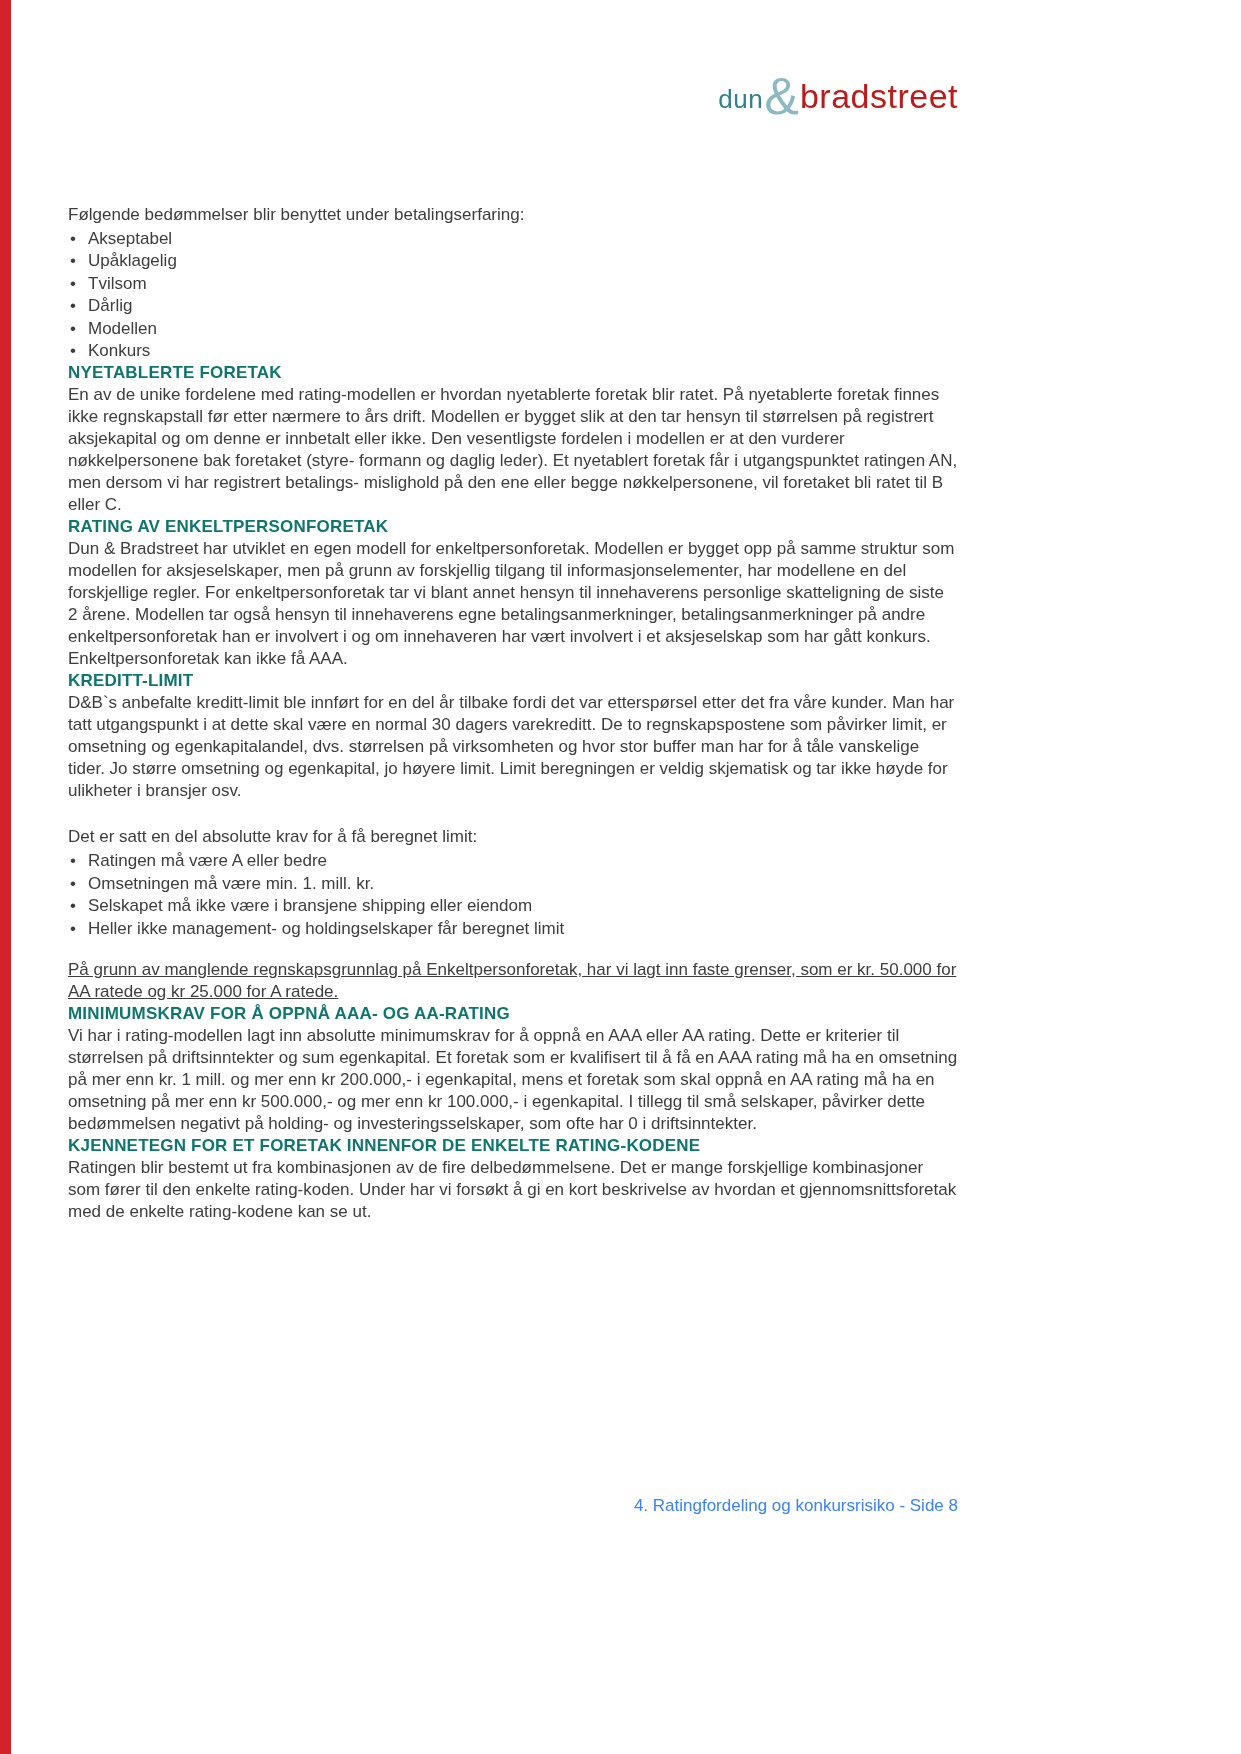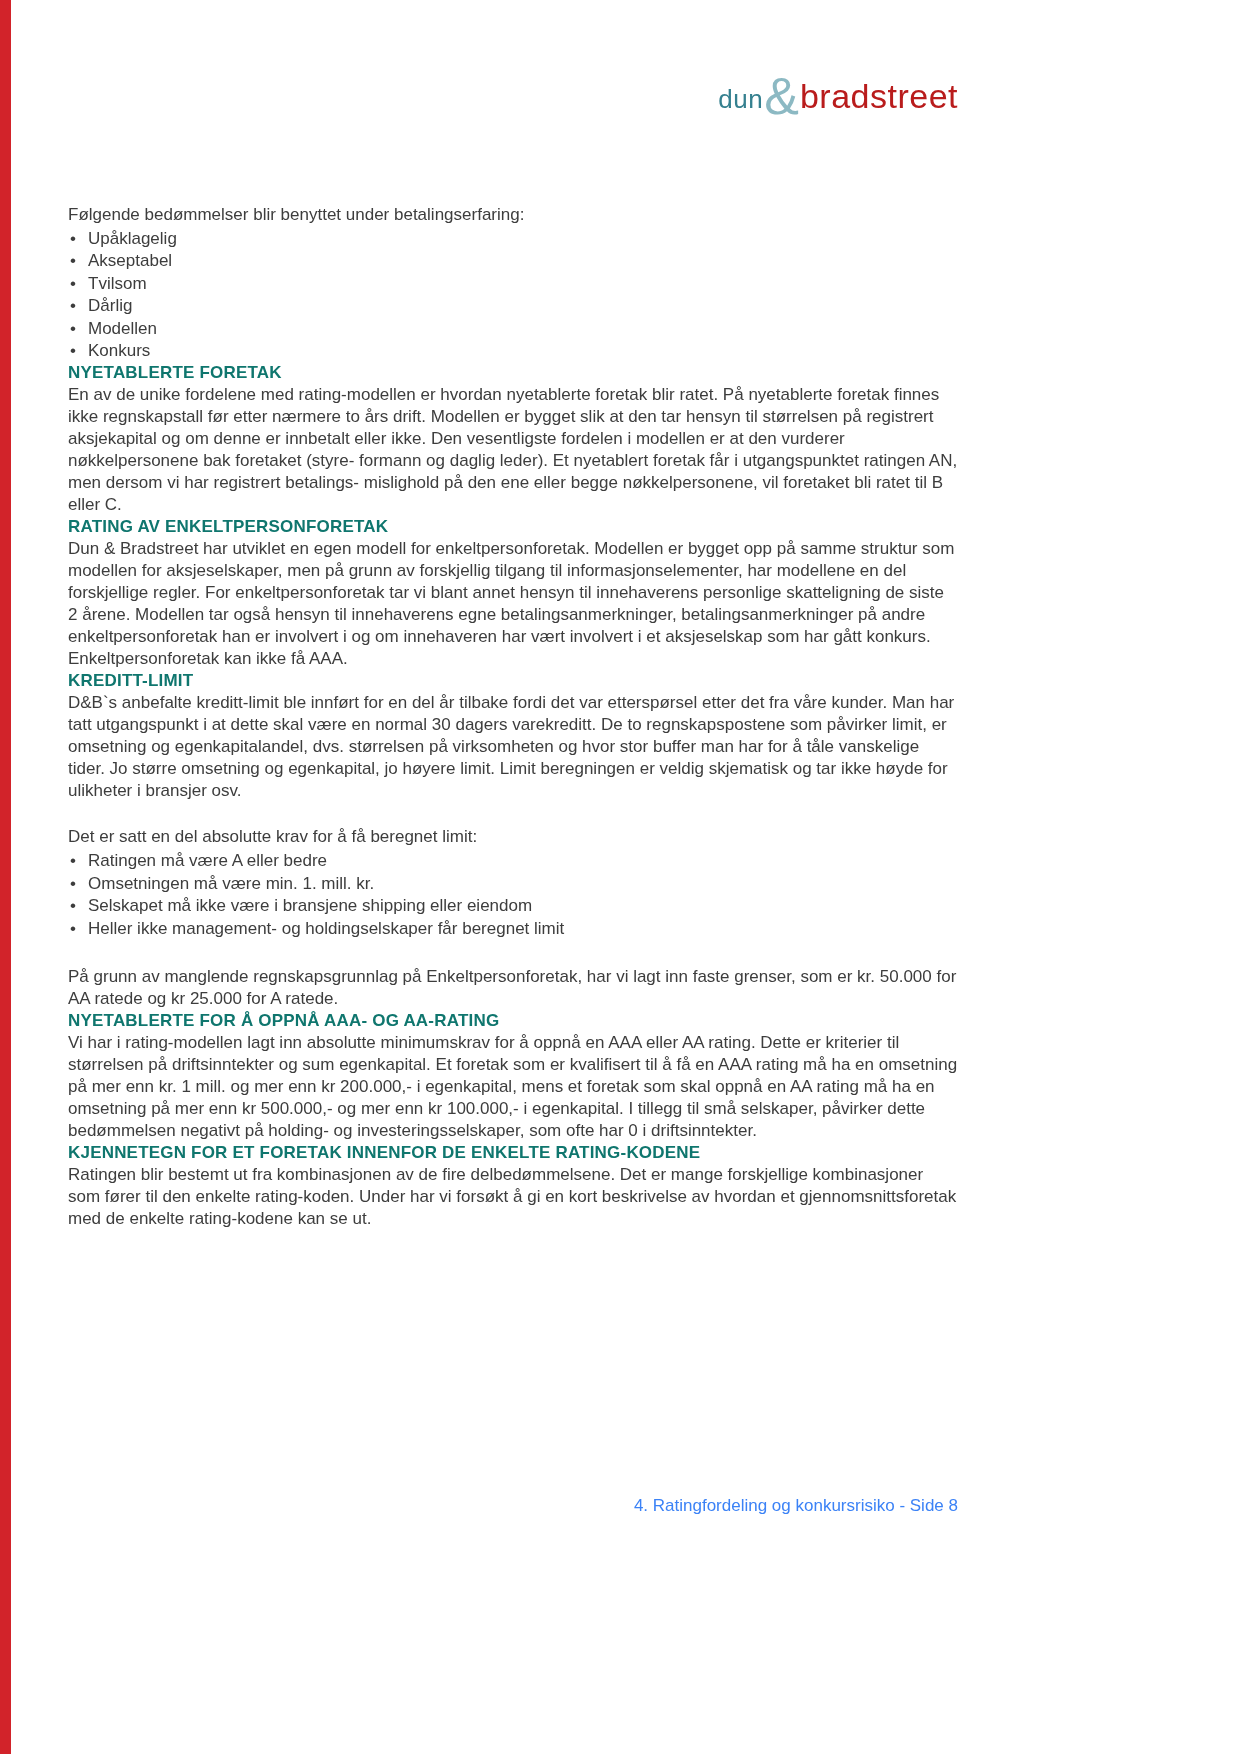--- a/index.html
+++ b/index.html
@@ -75,21 +75,21 @@
     font-size: 17px;
     line-height: 22px;
     font-weight: bold;
     color: #0f766e;
     margin: 0;
     letter-spacing: 0.2px;
   }
   .mt28 { margin-top: 28px; }
   .mt30 { margin-top: 30px; }
   .mt24 { margin-top: 24px; }
-  .mt26 { margin-top: 26px; }
+  .mt26 { margin-top: 19px; text-decoration: underline; }
   .footer {
     position: absolute;
     top: 1496px;
     left: 68px;
     width: 890px;
     text-align: right;
     font-size: 17px;
     color: #3b82f6;
   }
 </style>
@@ -99,22 +99,22 @@
 <div class="red-bar"></div>
 
 <div class="content">
 
   <div class="logo">
     <span class="logo-dun">dun</span><span class="logo-amp">&amp;</span><span class="logo-brad">bradstreet</span>
   </div>
 
   <p class="intro-lead">Følgende bedømmelser blir benyttet under betalingserfaring:</p>
   <ul class="bullets">
+    <li>Akseptabel</li>
     <li>Upåklagelig</li>
-    <li>Akseptabel</li>
     <li>Tvilsom</li>
     <li>Dårlig</li>
     <li>Modellen</li>
     <li>Konkurs</li>
   </ul>
 
   <h2 class="section-heading mt30">NYETABLERTE FORETAK</h2>
   <p>En av de unike fordelene med rating-modellen er hvordan nyetablerte foretak blir ratet. På nyetablerte foretak finnes ikke regnskapstall før etter nærmere to års drift. Modellen er bygget slik at den tar hensyn til størrelsen på registrert aksjekapital og om denne er innbetalt eller ikke. Den vesentligste fordelen i modellen er at den vurderer nøkkelpersonene bak foretaket (styre- formann og daglig leder). Et nyetablert foretak får i utgangspunktet ratingen AN, men dersom vi har registrert betalings- mislighold på den ene eller begge nøkkelpersonene, vil foretaket bli ratet til B eller C.</p>
 
   <h2 class="section-heading mt28">RATING AV ENKELTPERSONFORETAK</h2>
@@ -126,21 +126,21 @@
   <p class="mt24">Det er satt en del absolutte krav for å få beregnet limit:</p>
   <ul class="bullets">
     <li>Ratingen må være A eller bedre</li>
     <li>Omsetningen må være min. 1. mill. kr.</li>
     <li>Selskapet må ikke være i bransjene shipping eller eiendom</li>
     <li>Heller ikke management- og holdingselskaper får beregnet limit</li>
   </ul>
 
   <p class="mt26">På grunn av manglende regnskapsgrunnlag på Enkeltpersonforetak, har vi lagt inn faste grenser, som er kr. 50.000 for AA ratede og kr 25.000 for A ratede.</p>
 
-  <h2 class="section-heading mt30">NYETABLERTE FOR Å OPPNÅ AAA- OG AA-RATING</h2>
+  <h2 class="section-heading mt30">MINIMUMSKRAV FOR Å OPPNÅ AAA- OG AA-RATING</h2>
   <p>Vi har i rating-modellen lagt inn absolutte minimumskrav for å oppnå en AAA eller AA rating. Dette er kriterier til størrelsen på driftsinntekter og sum egenkapital. Et foretak som er kvalifisert til å få en AAA rating må ha en omsetning på mer enn kr. 1 mill. og mer enn kr 200.000,- i egenkapital, mens et foretak som skal oppnå en AA rating må ha en omsetning på mer enn kr 500.000,- og mer enn kr 100.000,- i egenkapital. I tillegg til små selskaper, påvirker dette bedømmelsen negativt på holding- og investeringsselskaper, som ofte har 0 i driftsinntekter.</p>
 
   <h2 class="section-heading mt28">KJENNETEGN FOR ET FORETAK INNENFOR DE ENKELTE RATING-KODENE</h2>
   <p>Ratingen blir bestemt ut fra kombinasjonen av de fire delbedømmelsene. Det er mange forskjellige kombinasjoner som fører til den enkelte rating-koden. Under har vi forsøkt å gi en kort beskrivelse av hvordan et gjennomsnittsforetak med de enkelte rating-kodene kan se ut.</p>
 
 </div>
 
 <div class="footer">4. Ratingfordeling og konkursrisiko - Side 8</div>
 
 </body></html>

